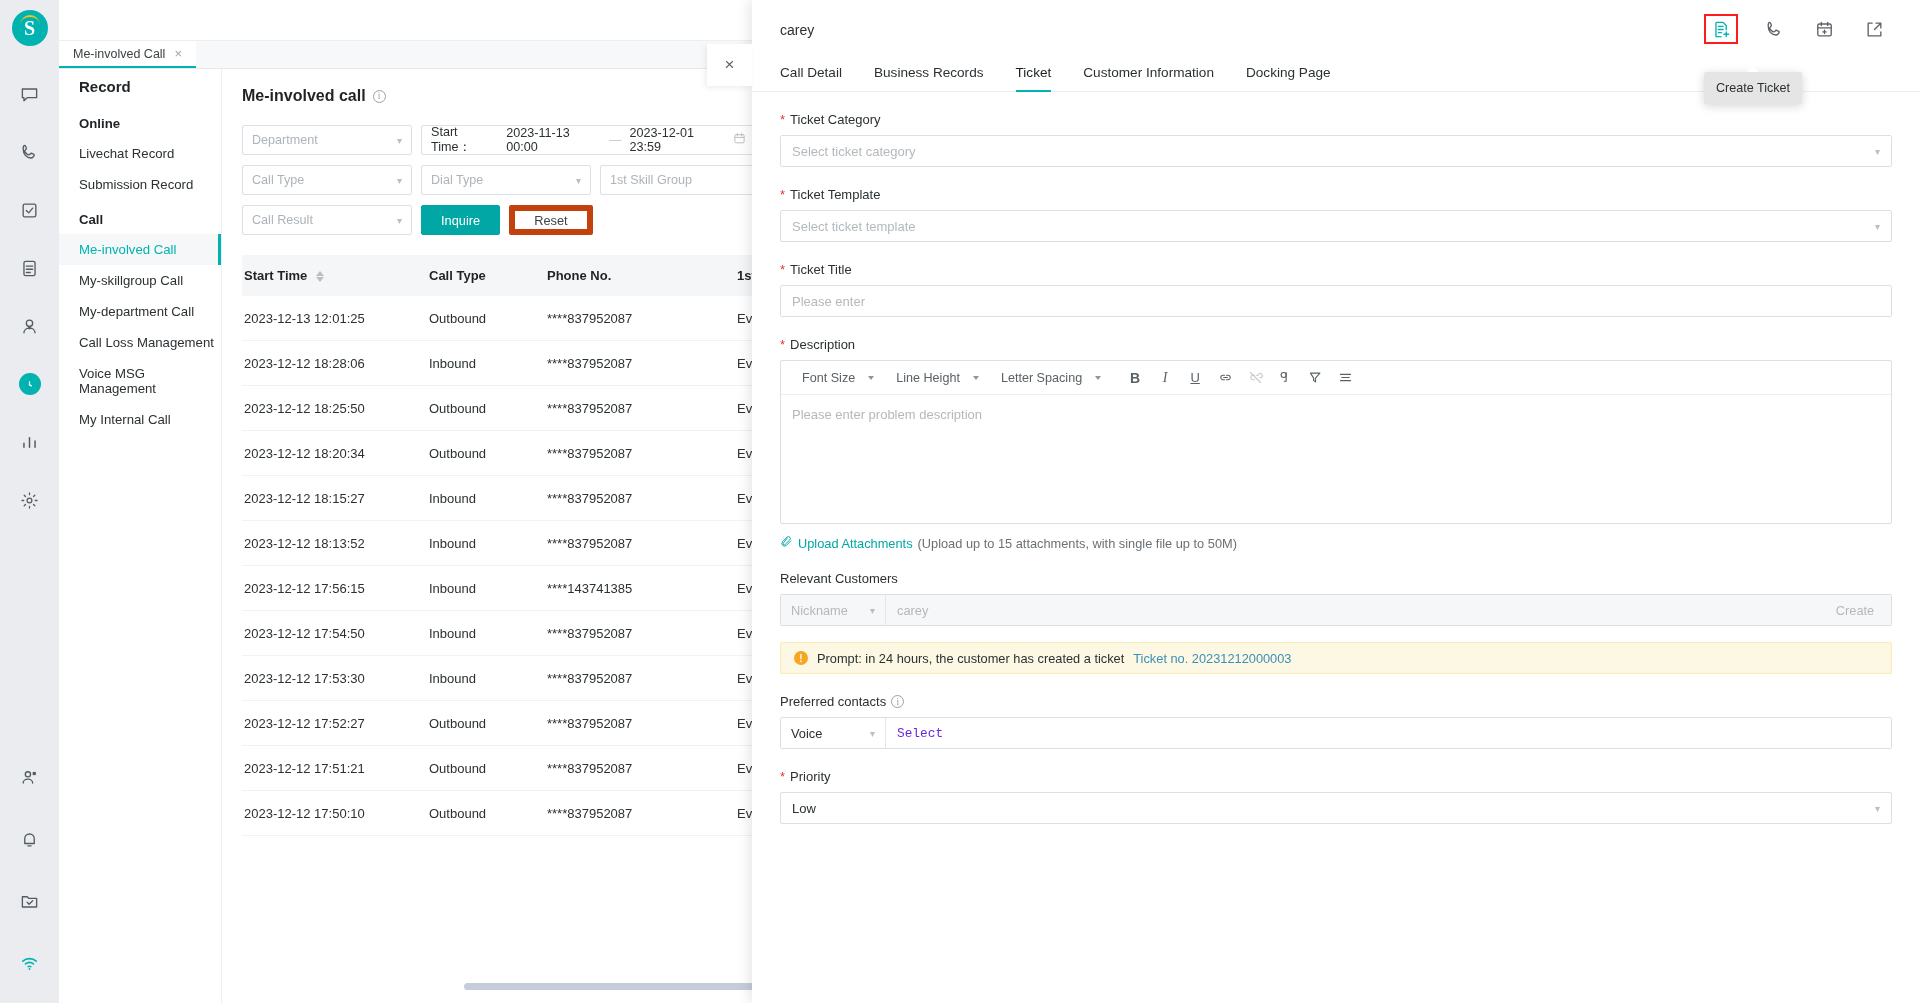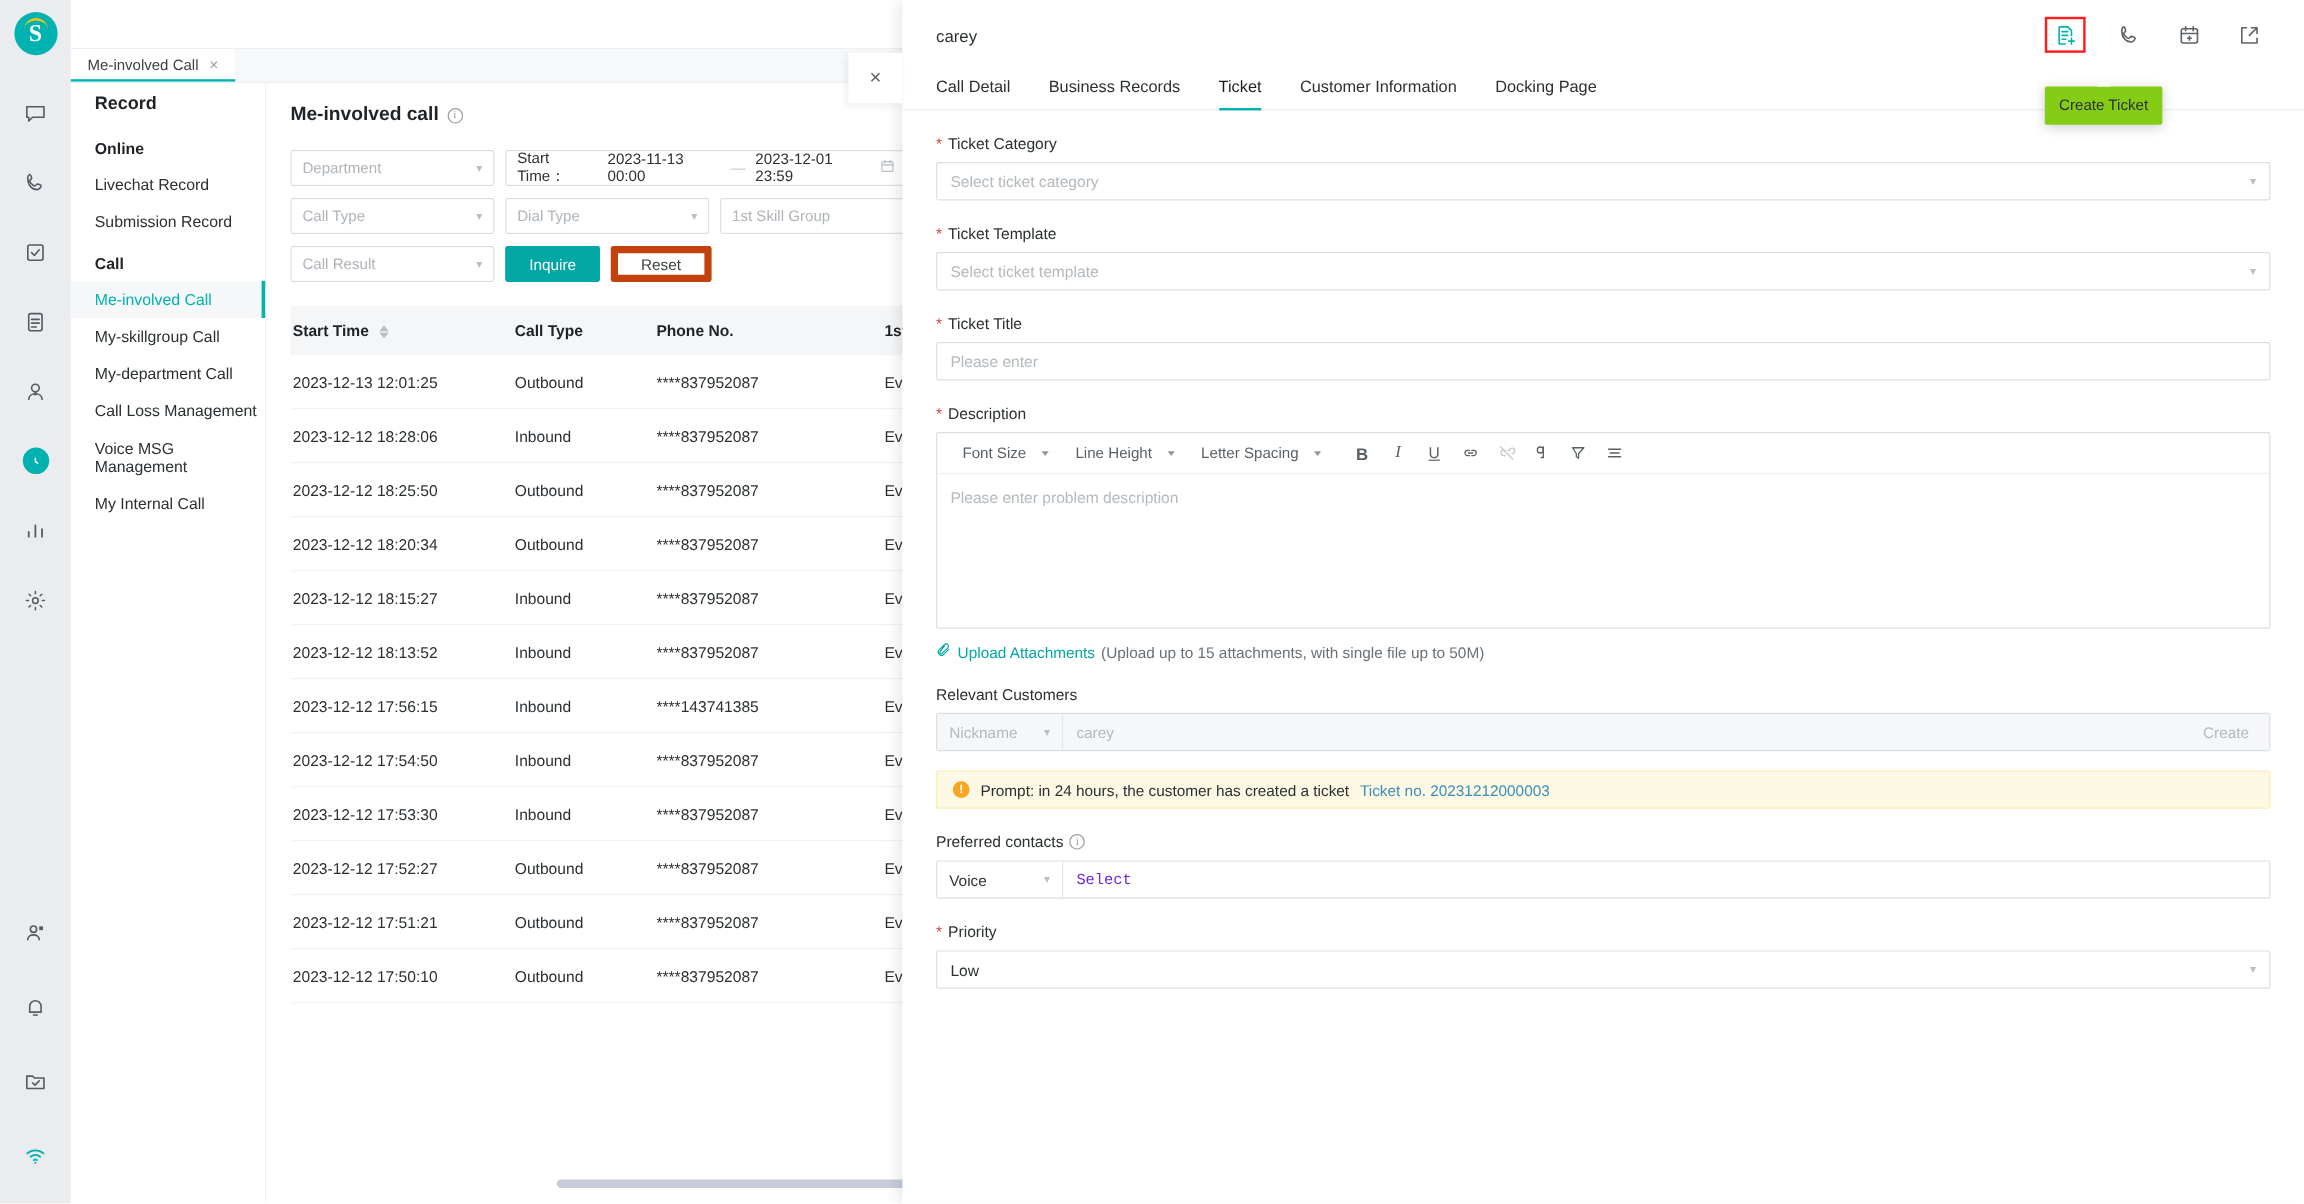--- a/index.html
+++ b/index.html
@@ -163,21 +163,21 @@
     color:#5d6368; font-size: 17px; cursor:pointer;
     box-shadow: -2px 2px 6px rgba(0,0,0,.07);
   }
   .dr-head { padding: 22px 28px 0 28px; position:relative; }
   .dr-name { font-size: 14px; color:#2b3033; }
   .dr-actions { position:absolute; right: 32px; top: 14px; display:flex; align-items:center; gap: 22px; }
   .dr-act { width: 28px; height: 28px; display:flex; align-items:center; justify-content:center; color:#5d6368; cursor:pointer; }
   .dr-act.hl { border: 2px solid #ff1b1b; color:#00b3b0; width: 34px; height: 30px; }
   .tooltip {
     position:absolute; right: 118px; top: 72px; width: 98px; padding: 9px 0;
-    background:#84cc16; box-shadow: 0 2px 10px rgba(0,0,0,.17); border-radius:2px;
+    background:#e5e5e5; box-shadow: 0 2px 10px rgba(0,0,0,.17); border-radius:2px;
     font-size: 12.6px; color:#2b3033; text-align:center;
   }
   .tooltip::before {
     content:""; position:absolute; top:-6px; left: 50%; margin-left:-6px;
     border-left:6px solid transparent;border-right:6px solid transparent;border-bottom:6px solid #fff;
   }
   .dr-tabs {
     display:flex; gap: 32px; padding: 0 28px; margin-top: 27px;
     border-bottom: 1px solid #eceff1; font-size: 13.6px;
   }

